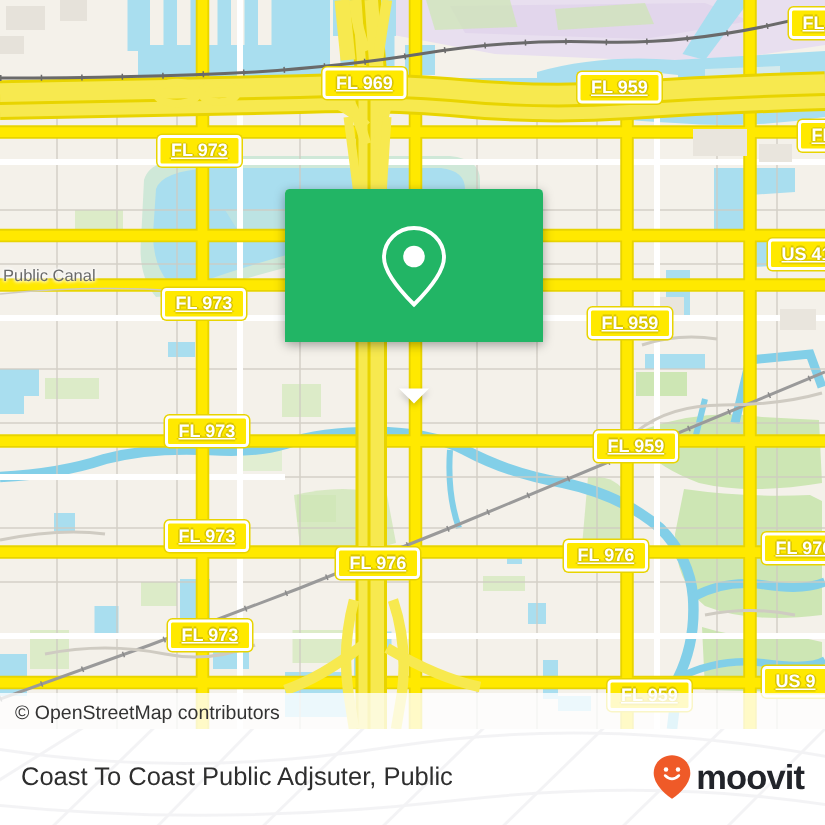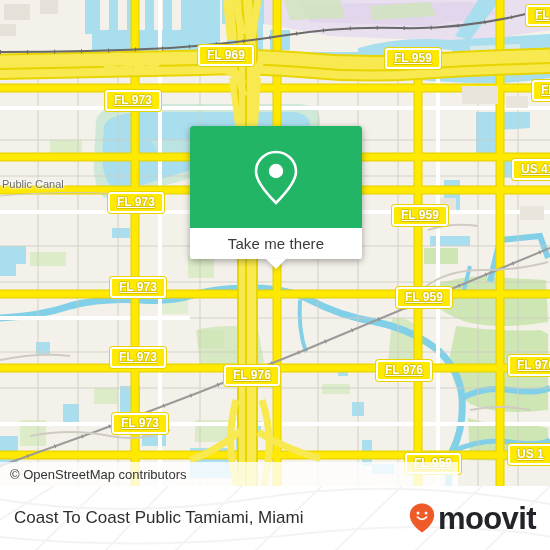--- a/index.html
+++ b/index.html
@@ -51,40 +51,40 @@
   }
   .shield i{font-style:normal;color:#ffffff;text-decoration:underline;}
 
   .place-label{
     position:absolute;font-size:11px;color:#6a6a6a;white-space:nowrap;
     text-shadow:0 0 3px #fff,0 0 3px #fff,0 0 2px #fff;
   }
 
   
   .attrib{
-    position:absolute;left:0;top:462px;width:458px;height:24px;
+    position:absolute;left:0;top:462px;width:550px;height:24px;
     background:rgba(255,255,255,.78);
     display:flex;align-items:center;
   }
   .attrib span{font-size:13px;color:#333;padding-left:10px;}
 
   
   .footer{
     position:absolute;left:0;top:486px;width:550px;height:64px;
     background:#ffffff;display:flex;align-items:center;
     justify-content:space-between;overflow:hidden;
   }
   .footer-watermark{position:absolute;left:0;top:0;width:550px;height:64px;opacity:.5;}
   .footer-title{
     position:relative;font-size:17px;color:#2e2e2e;padding-left:14px;z-index:2;
     white-space:nowrap;
   }
   .brand{position:relative;display:flex;align-items:center;padding-right:14px;z-index:2;}
   .brand-mark{width:26px;height:30px;margin-right:3px;}
-  .brand-name{font-size:31px;font-weight:bold;color:#22242a;letter-spacing:-.6px;line-height:31px;}
+  .brand-name{font-size:23px;font-weight:bold;color:#22242a;letter-spacing:-.6px;line-height:31px;}
 </style>
 </head>
 <body>
 
 <div id="root">
 
   <div class="map">
 
     <svg class="layer" viewBox="0 0 550 486">
       <defs>
@@ -300,49 +300,46 @@
         <rect x="0" y="24" width="16" height="12"></rect>
       </g>
       <g fill="#e9e5dd">
         <rect x="462" y="86" width="36" height="18"></rect>
         <rect x="506" y="96" width="22" height="12"></rect>
         <rect x="440" y="198" width="16" height="12"></rect>
         <rect x="520" y="206" width="24" height="14"></rect>
       </g>
     </svg>
 
-    <div class="shield" style="left:198px;top:45px"><i>FL 969</i></div>
+    <div class="shield" style="left:215px;top:45px"><i>FL 969</i></div>
     <div class="shield" style="left:105px;top:90px"><i>FL 973</i></div>
     <div class="shield" style="left:385px;top:48px"><i>FL 959</i></div>
     <div class="shield" style="left:526px;top:5px"><i>FL</i></div>
     <div class="shield" style="left:532px;top:80px"><i>FL</i></div>
     <div class="shield" style="left:108px;top:192px"><i>FL 973</i></div>
     <div class="shield" style="left:512px;top:159px"><i>US 41</i></div>
     <div class="shield" style="left:392px;top:205px"><i>FL 959</i></div>
     <div class="shield" style="left:110px;top:277px"><i>FL 973</i></div>
     <div class="shield" style="left:396px;top:287px"><i>FL 959</i></div>
     <div class="shield" style="left:110px;top:347px"><i>FL 973</i></div>
     <div class="shield" style="left:376px;top:360px"><i>FL 976</i></div>
     <div class="shield" style="left:508px;top:355px"><i>FL 976</i></div>
     <div class="shield" style="left:112px;top:413px"><i>FL 973</i></div>
     <div class="shield" style="left:224px;top:365px"><i>FL 976</i></div>
     <div class="shield" style="left:405px;top:453px"><i>FL 959</i></div>
-    <div class="shield" style="left:508px;top:444px"><i>US 1</i></div>
+    <div class="shield" style="left:508px;top:444px"><i>US 9</i></div>
 
     <div class="place-label" style="left:2px;top:178px">Public Canal</div>
 
     <div class="card">
       <div class="card-top">
         <svg width="52" height="60" viewBox="0 0 52 60">
           <path d="M26 5 C15 5 6 13.8 6 24.6 C6 35.5 19 49 26 56 C33 49 46 35.5 46 24.6 C46 13.8 37 5 26 5 Z" fill="none" stroke="#ffffff" stroke-width="2.6"></path>
           <circle cx="26" cy="24" r="7.2" fill="#ffffff"></circle>
         </svg>
-      </div>
-      <div class="card-bottom">
-        <span>Take me there</span>
       </div>
       <div class="card-tail"></div>
     </div>
 
     <div class="attrib">
       <span>© OpenStreetMap contributors</span>
     </div>
   </div>
 
   <div class="footer">
@@ -354,21 +351,21 @@
           <path d="M170 70 L250 -8"></path>
         <path d="M250 70 L330 -8"></path>
           <path d="M330 70 L410 -8"></path>
         <path d="M410 70 L490 -8"></path>
           <path d="M480 70 L558 -8"></path>
         <path d="M-10 12 Q120 34 260 12 Q400 -10 560 20"></path>
         <path d="M-10 50 Q140 66 300 48 Q440 32 560 52"></path>
       </g>
     </svg>
 
-    <div class="footer-title">Coast To Coast Public Tamiami, Miami</div>
+    <div class="footer-title">Coast To Coast Public Adjsuter, Public</div>
 
     <div class="brand">
       <svg class="brand-mark" viewBox="0 0 26 30">
         <path d="M13 0.5 C6 0.5 0.8 5.8 0.8 12.3 C0.8 20 9 27 13 29.5 C17 27 25.2 20 25.2 12.3 C25.2 5.8 20 0.5 13 0.5 Z" fill="#ef5a28"></path>
         <circle cx="9" cy="10" r="1.5" fill="#ffffff"></circle>
         <circle cx="17" cy="10" r="1.5" fill="#ffffff"></circle>
         <path d="M8.4 14 Q13 18.6 17.6 14" fill="none" stroke="#ffffff" stroke-width="1.7" stroke-linecap="round"></path>
       </svg>
       <span class="brand-name">moovit</span>
     </div>

